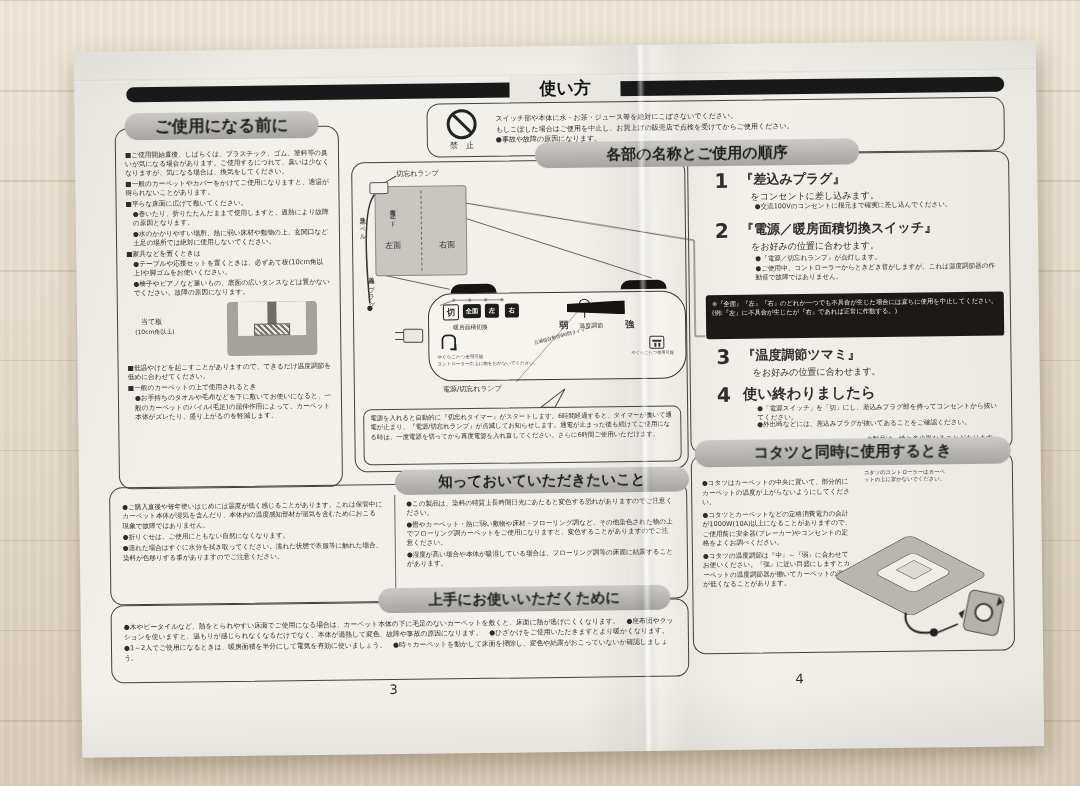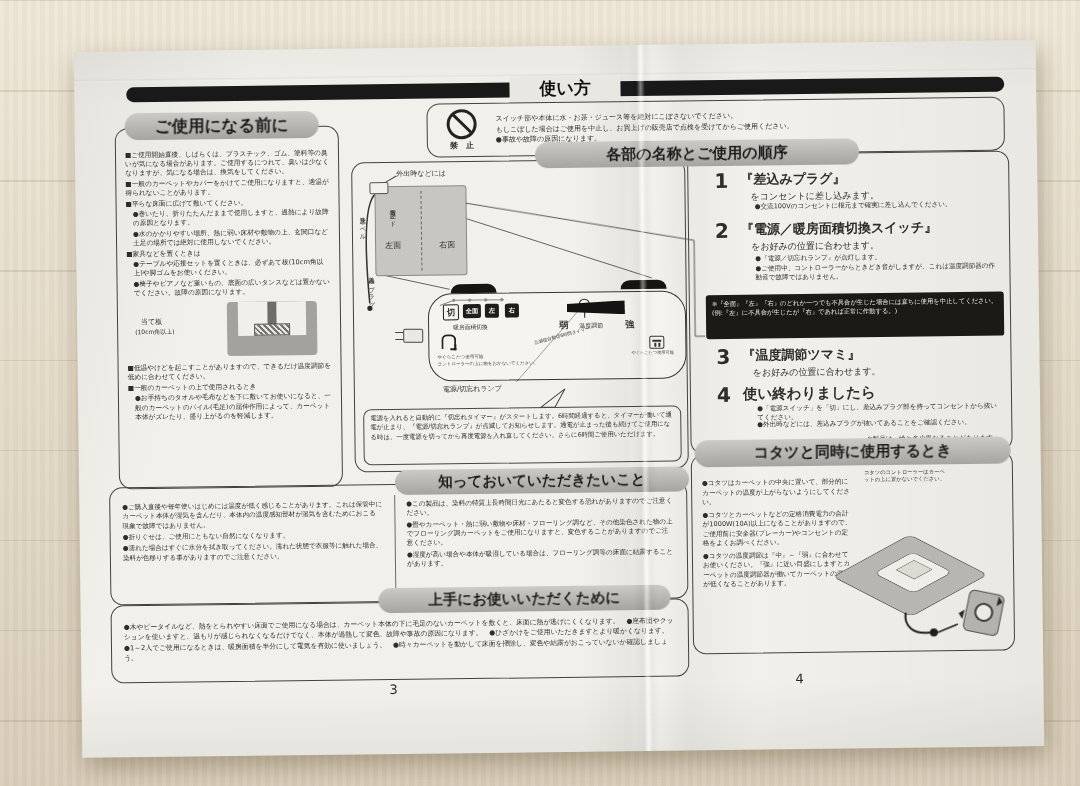--- a/index.html
+++ b/index.html
@@ -49,21 +49,21 @@
   #plate-leg{position:absolute;left:50%;top:0;width:9px;height:23px;background:#6e6d67;transform:translateX(-50%);}
   #plate-pad{position:absolute;left:50%;top:22px;width:36px;height:12px;transform:translateX(-50%);
     background:repeating-linear-gradient(45deg,#73726c 0 2px,#e8e6e0 2px 4px);border:1px solid #55544e;box-sizing:border-box;}
 
   
   #prohibit-box{left:352px;top:56px;width:578px;height:54px;display:flex;align-items:center;padding:3px 10px;}
   #prohibit-icon-wrap{width:48px;text-align:center;flex:none;}
   #nosign{width:24px;height:24px;border:3px solid #222;border-radius:50%;position:relative;margin:0 auto;}
   #nosign::after{content:"";position:absolute;left:50%;top:-2px;width:3px;height:26px;background:#222;
     transform:translateX(-50%) rotate(-45deg);}
-  #prohibit-label{font-size:8px;font-weight:bold;margin-top:1px;}
+  #prohibit-label{font-size:8px;font-weight:normal;margin-top:1px;}
   #prohibit-lines{font-size:7px;line-height:1.55;margin-left:10px;}
 
   
   #diagram-box{left:276px;top:114px;width:334px;height:310px;}
   #ctl-label{left:44px;top:6px;font-size:7px;}
   #carpet{left:22px;top:23px;width:90px;height:88px;background:#c7c6c1;border:1px solid #8a8984;border-radius:3px;}
   #carpet-dash{left:50%;top:4px;bottom:4px;border-left:1px dashed #66655f;}
   #face-left{left:9px;bottom:24px;font-size:8px;font-family:Liberation Mono, monospace;}
   #face-right{right:11px;bottom:24px;font-size:8px;}
   #cord-label{left:12px;top:18px;font-size:6.3px;writing-mode:vertical-rl;letter-spacing:1px;}
@@ -209,21 +209,21 @@
       <path d="M112,56 L298,118" stroke="#55544e" stroke-width="0.9" fill="none"></path>
       <path d="M86,143 L100,138 L150,138" stroke="#333" stroke-width="1" fill="none"></path>
       <circle cx="100" cy="138" r="1.6" fill="#333"></circle>
       <circle cx="116" cy="138" r="1.6" fill="#333"></circle>
       <circle cx="132" cy="138" r="1.6" fill="#333"></circle>
       <circle cx="148" cy="138" r="1.6" fill="#333"></circle>
       <path d="M228,146 L162,220" stroke="#4a4944" stroke-width="0.9" fill="none"></path>
       <path d="M186,246 L210,228 L200,246 Z" fill="#f2f0ea" stroke="#45443e" stroke-width="1"></path>
     </svg>
 
-    <div id="ctl-label" class="abs">外出時などには</div>
+    <div id="ctl-label" class="abs">切忘れランプ</div>
     <div id="caution-label" class="abs">注意ラベル</div>
     <div id="plug-label" class="abs">差込みプラグ</div>
 
     <div id="carpet" class="abs">
       <div id="carpet-dash" class="abs"></div>
       <div id="carpet-nub" class="abs"></div>
       <div id="cord-label" class="abs">電源コード</div>
       <div id="face-left" class="abs">左面</div>
       <div id="face-right" class="abs">右面</div>
     </div>

